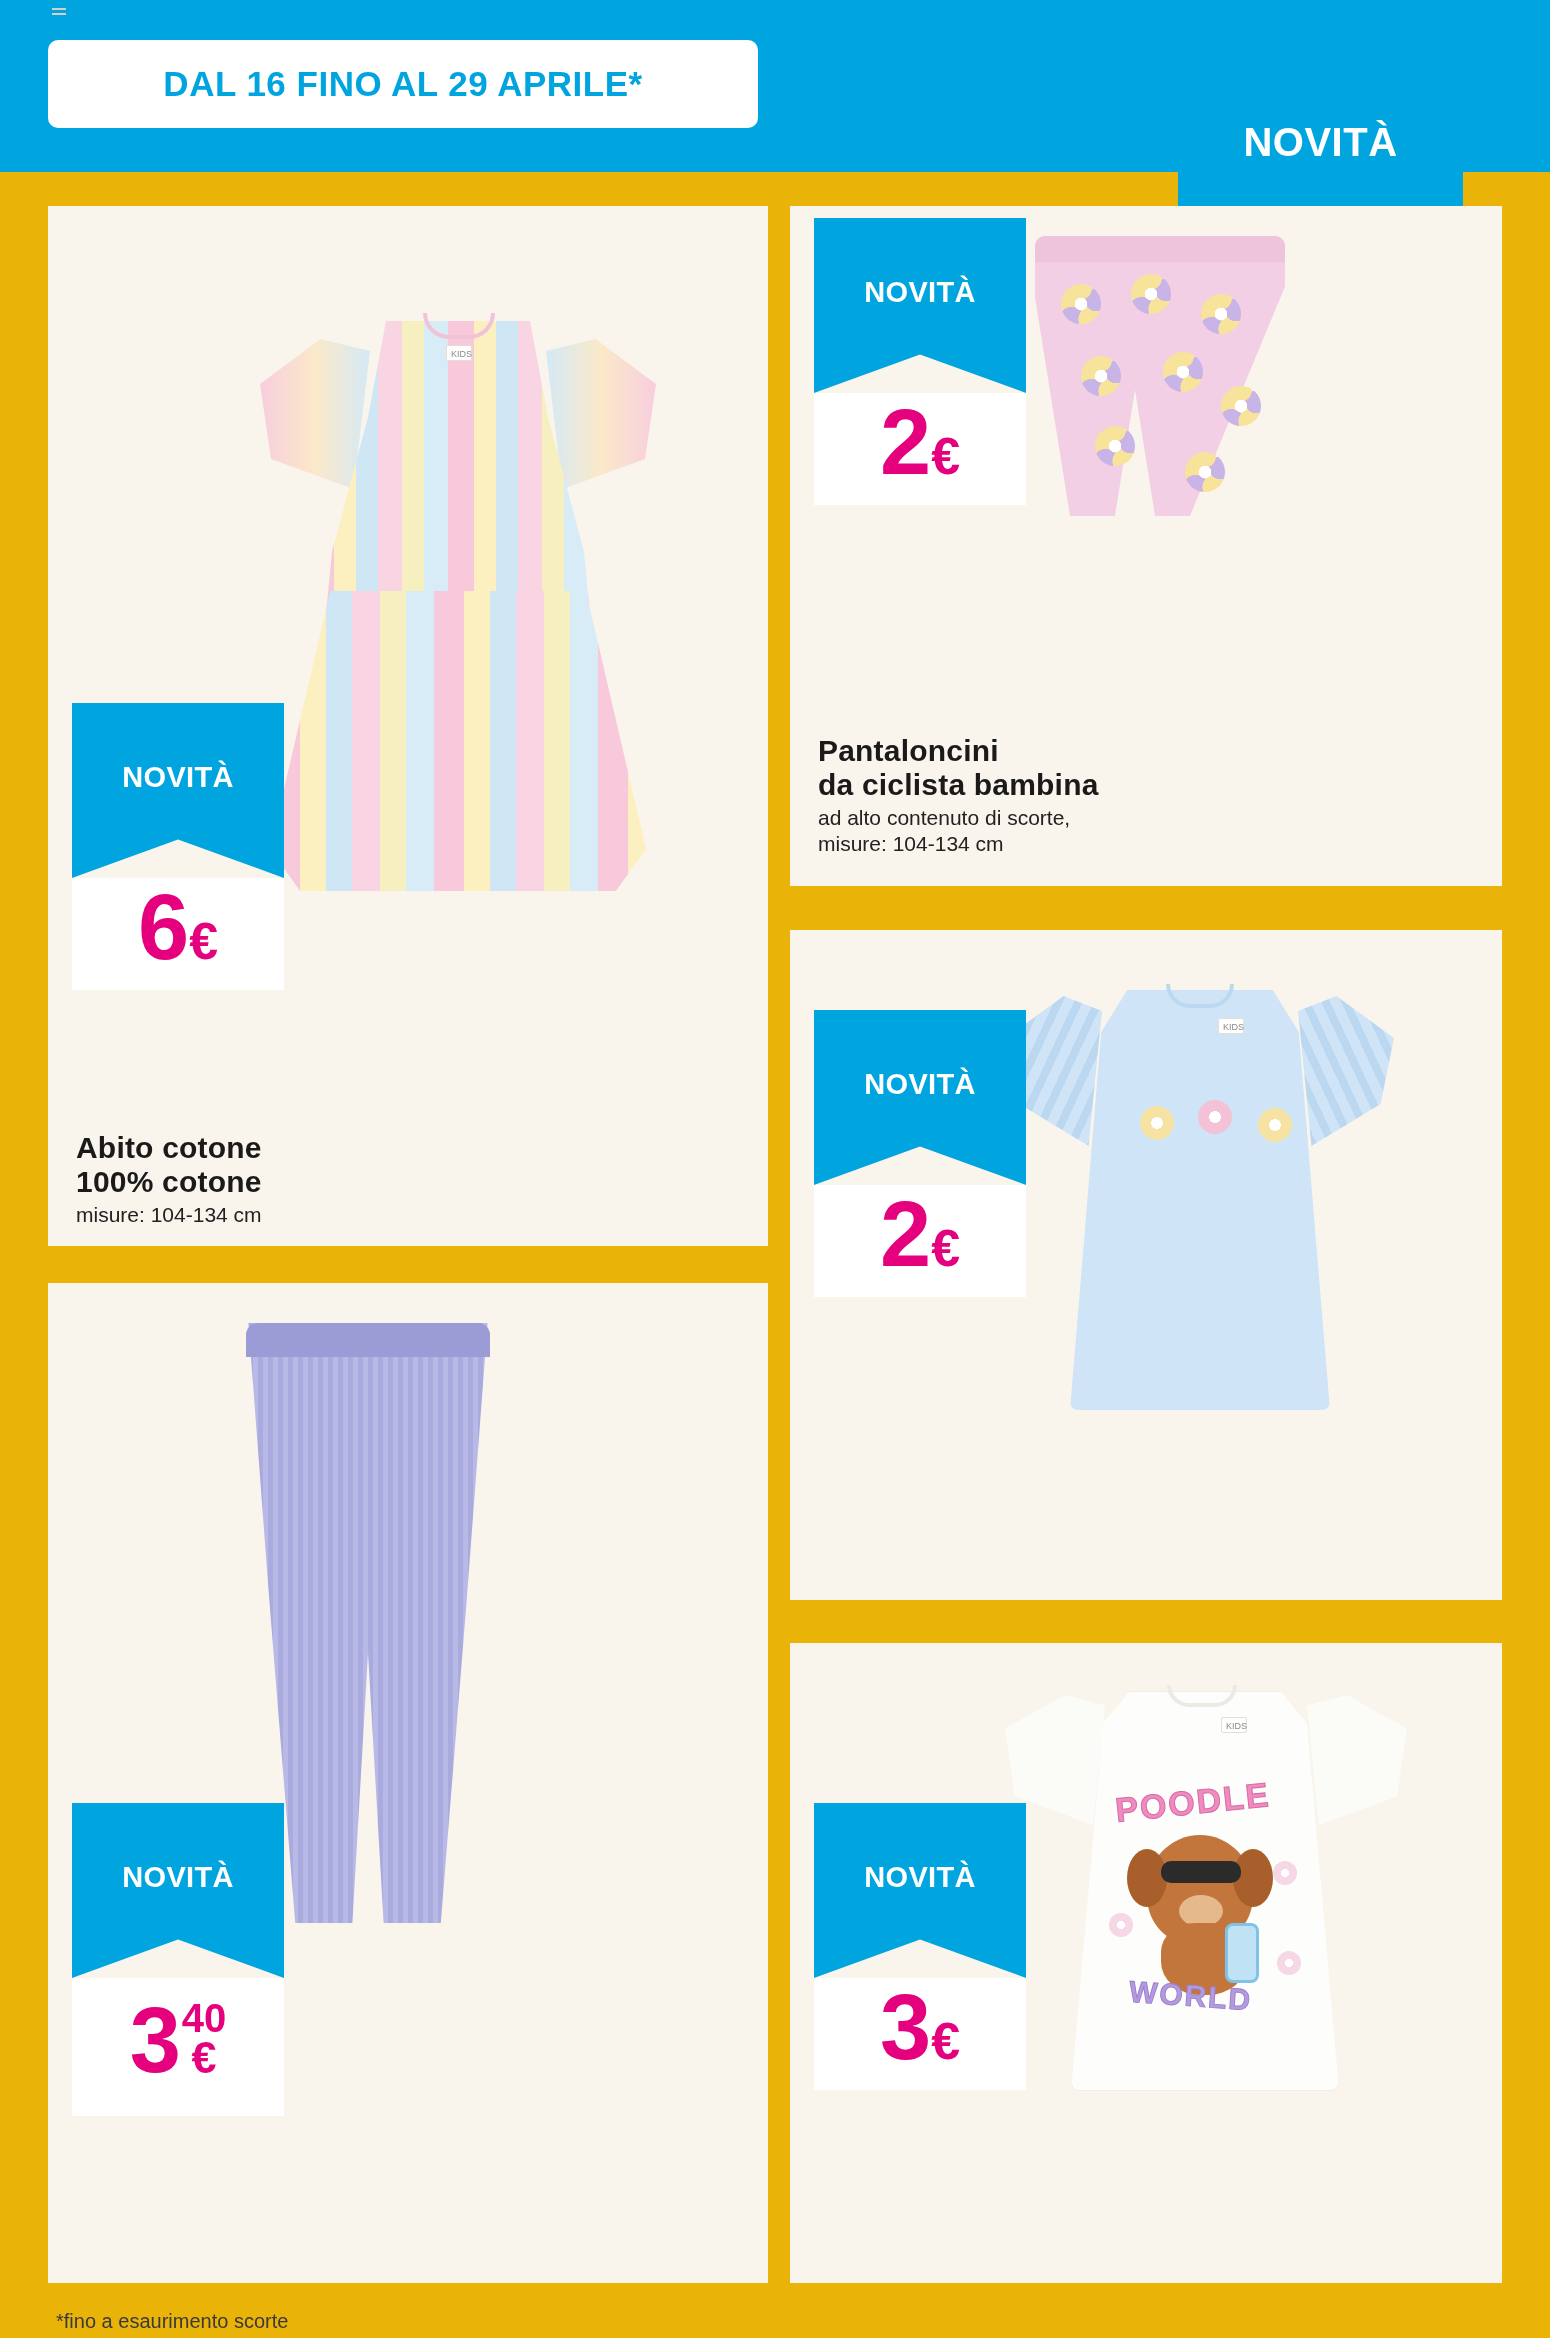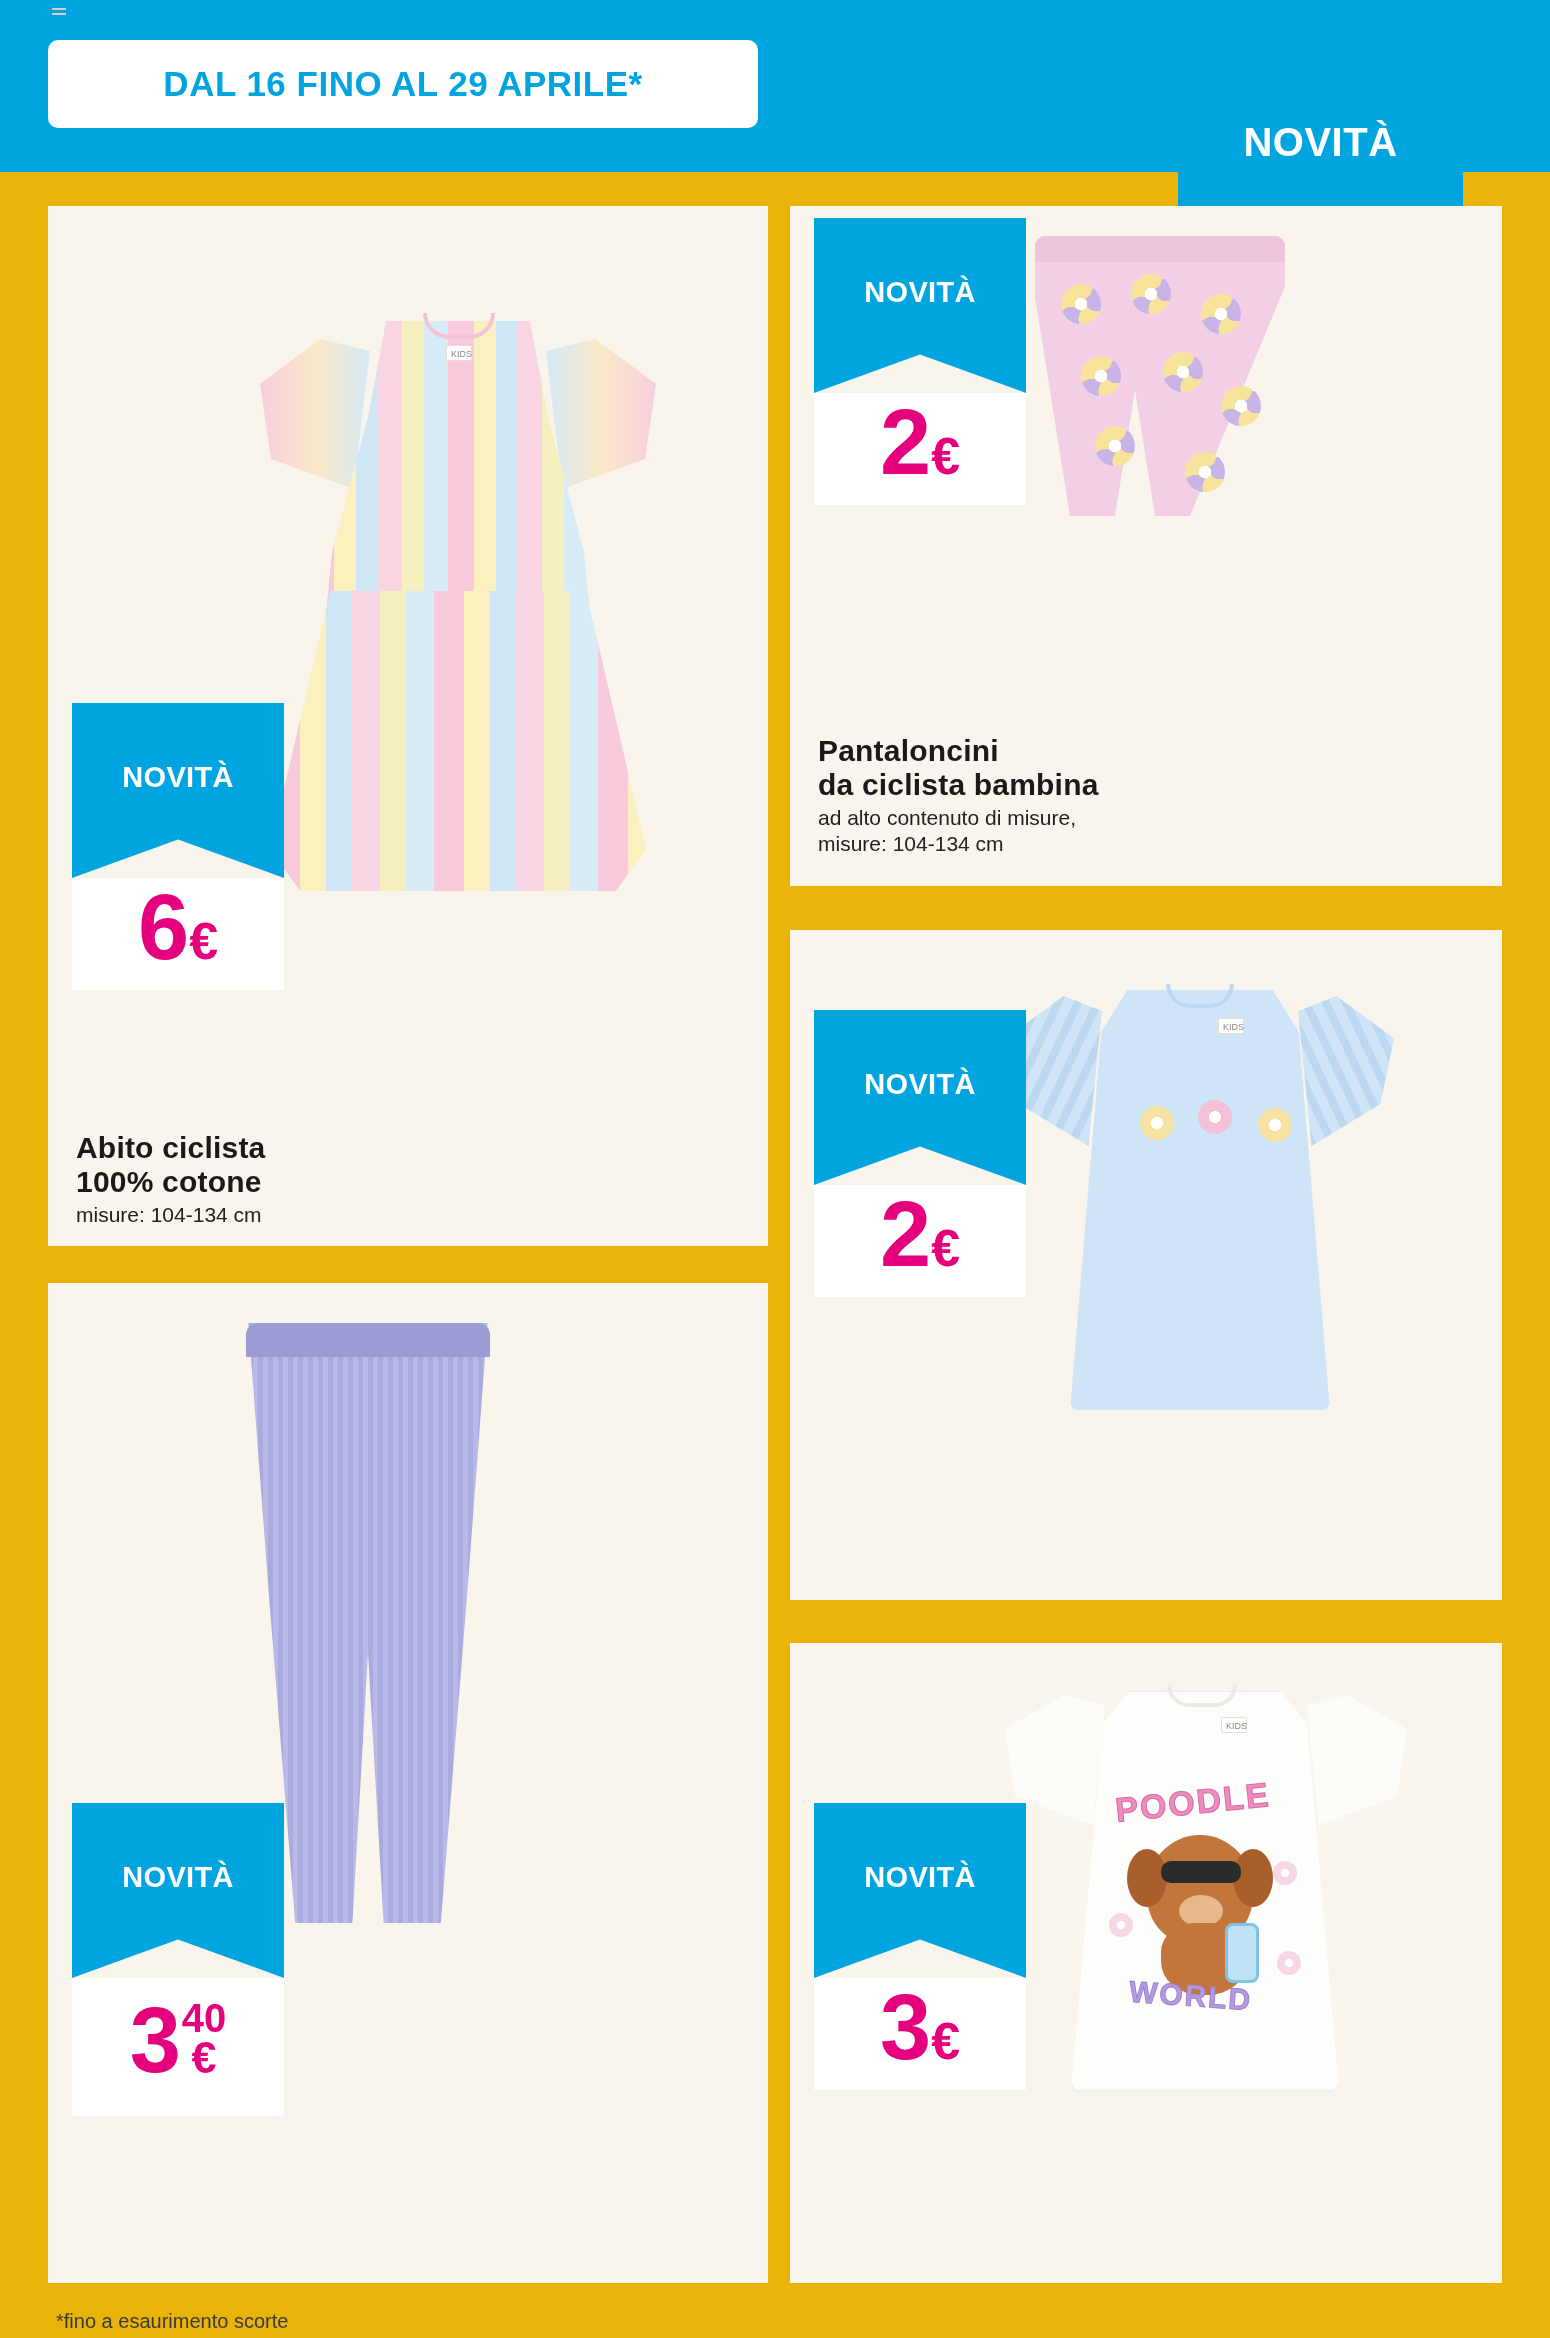--- a/index.html
+++ b/index.html
@@ -403,21 +403,21 @@
         <span>NOVITÀ</span>
       </div>
       <div class="pricebox h1">
         <div class="price">
           <span class="num">6</span>
           <span class="eur">€</span>
         </div>
       </div>
     </div>
     <div class="caption" style="top:925px;">
-      <span class="title">Abito ciclista</span>
+      <span class="title">Abito cotone</span>
       <span class="title">100% cotone</span>
       <span class="sub">misure: 104-134 cm</span>
     </div>
   </div>
 
   <div class="card" style="left:790px; top:206px; width:712px; height:680px;">
     <div class="photo-area">
       <div class="gw shorts-wrap">
         <div class="shorts-body"></div>
         <div class="shorts-waist"></div>
@@ -438,21 +438,21 @@
       <div class="pricebox h1">
         <div class="price">
           <span class="num">2</span>
           <span class="eur">€</span>
         </div>
       </div>
     </div>
     <div class="caption" style="top:528px;">
       <span class="title">Pantaloncini</span>
       <span class="title">da ciclista bambina</span>
-      <span class="sub">ad alto contenuto di misure,</span>
+      <span class="sub">ad alto contenuto di scorte,</span>
       <span class="sub" style="margin-top:0;">misure: 104-134 cm</span>
     </div>
   </div>
 
   <div class="card" style="left:790px; top:930px; width:712px; height:670px;">
     <div class="photo-area">
       <div class="gw tshirt-wrap">
         <div class="tshirt-ruffleL"></div>
         <div class="tshirt-ruffleR"></div>
         <div class="tshirt-body"></div>

